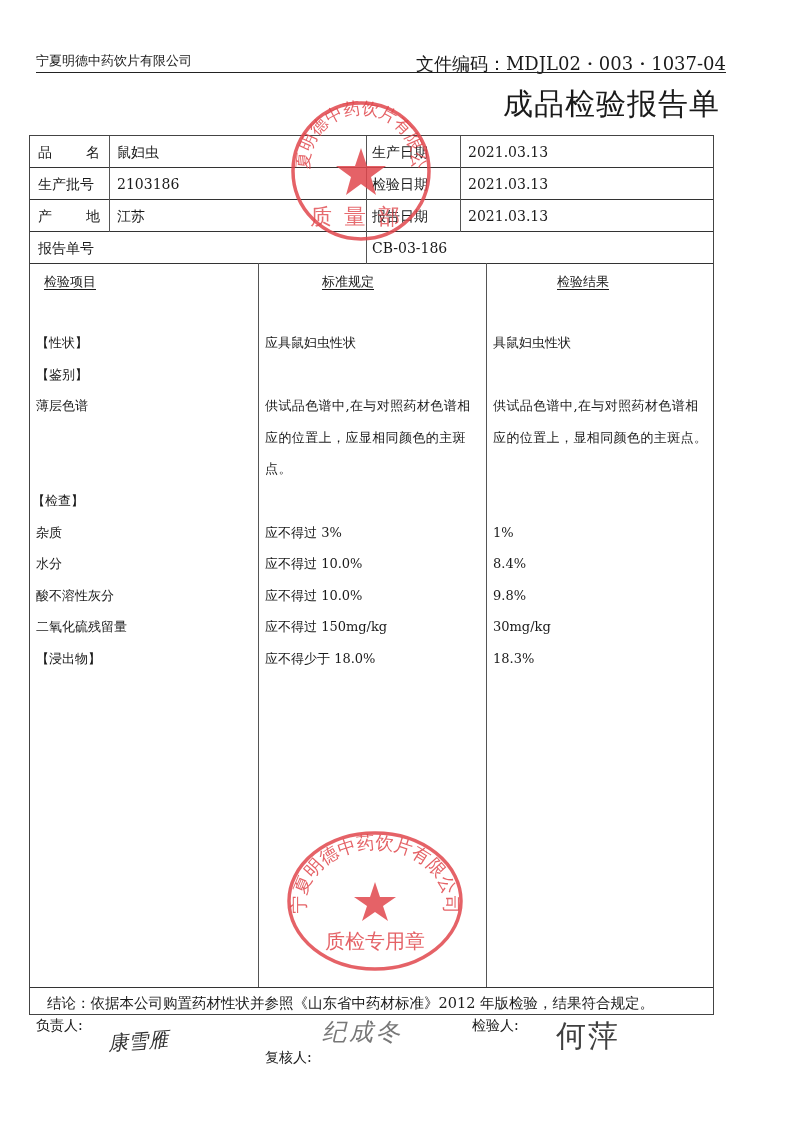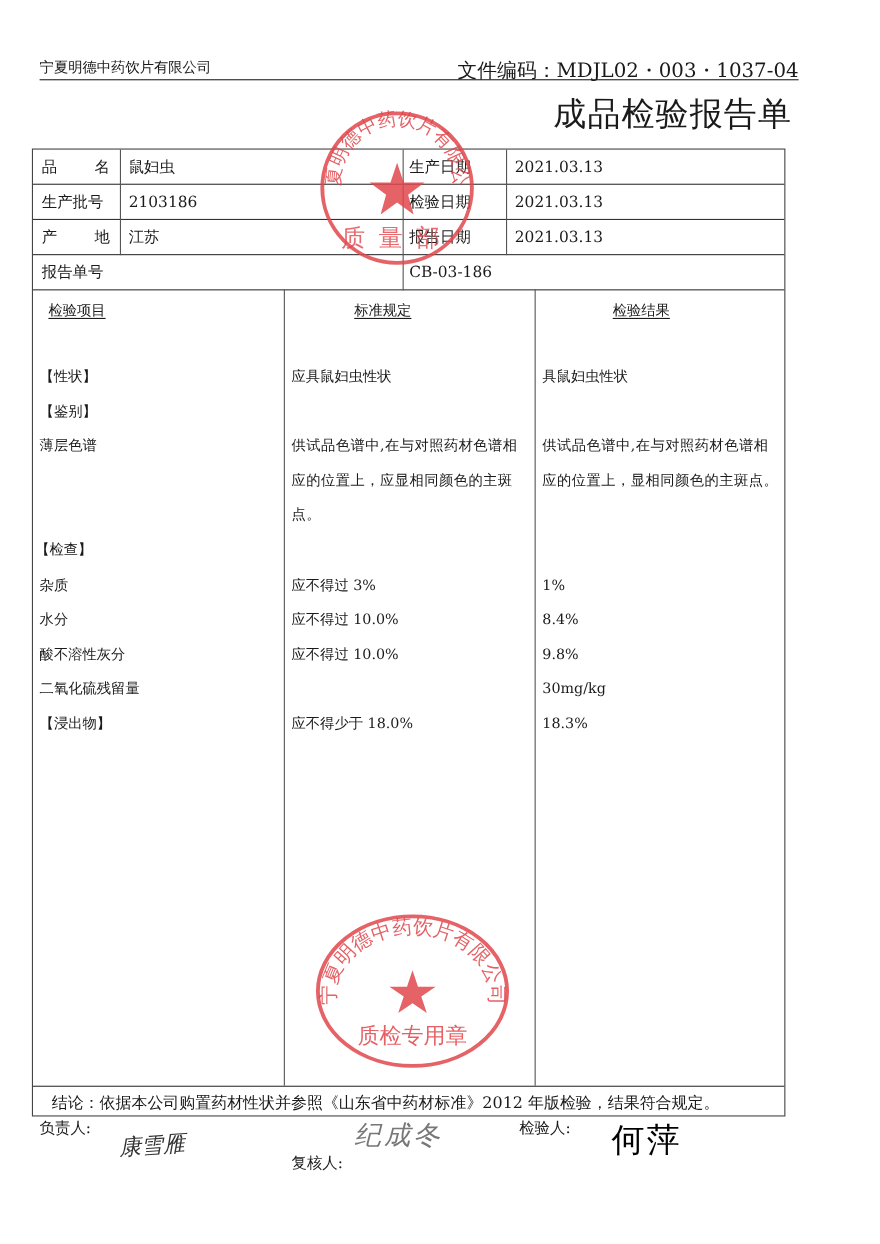--- a/index.html
+++ b/index.html
@@ -87,39 +87,40 @@
   <div class="bodytxt" style="left:6px;top:412px;">水分</div>
   <div class="bodytxt" style="left:6px;top:444px;">酸不溶性灰分</div>
   <div class="bodytxt" style="left:6px;top:475px;">二氧化硫残留量</div>
   <div class="bodytxt" style="left:6px;top:507px;">【浸出物】</div>
 
   <div class="bodytxt" style="left:235px;top:191px;">应具鼠妇虫性状</div>
   <div class="bodytxt multi" style="left:235px;top:254px;">供试品色谱中,在与对照药材色谱相应的位置上，应显相同颜色的主斑点。</div>
   <div class="bodytxt" style="left:235px;top:381px;">应不得过 3%</div>
   <div class="bodytxt" style="left:235px;top:412px;">应不得过 10.0%</div>
   <div class="bodytxt" style="left:235px;top:444px;">应不得过 10.0%</div>
+  <div class="bodytxt" style="left:235px;top:475px;">应不得过 150mg/kg</div>
   <div class="bodytxt" style="left:235px;top:507px;">应不得少于 18.0%</div>
 
   <div class="bodytxt" style="left:463px;top:191px;text-align:right;">具鼠妇虫性状</div>
   <div class="bodytxt multi" style="left:463px;top:254px;">供试品色谱中,在与对照药材色谱相应的位置上，显相同颜色的主斑点。</div>
   <div class="bodytxt" style="left:463px;top:381px;">1%</div>
   <div class="bodytxt" style="left:463px;top:412px;">8.4%</div>
   <div class="bodytxt" style="left:463px;top:444px;">9.8%</div>
   <div class="bodytxt" style="left:463px;top:475px;">30mg/kg</div>
   <div class="bodytxt" style="left:463px;top:507px;">18.3%</div>
 </div>
 
 <div class="concl" style="left:47px;top:989px;">结论：依据本公司购置药材性状并参照《山东省中药材标准》2012 年版检验，结果符合规定。</div>
 
 <div class="sig-label" style="left:36px;">负责人:</div>
 <div class="sign" style="left:108px;top:1028px;font-size:20px;transform:rotate(-4deg);font-style:italic;">康雪雁</div>
 <div class="sig-label" style="left:265px;margin-top:32px;">复核人:</div>
 <div class="sign" style="left:322px;top:1016px;font-size:24px;color:#777;font-style:italic;letter-spacing:3px;">纪成冬</div>
 <div class="sig-label" style="left:472px;">检验人:</div>
-<div class="sign" style="left:556px;top:1016px;font-size:30px;color:#000000;letter-spacing:2px;">何萍</div>
+<div class="sign" style="left:556px;top:1016px;font-size:30px;color:#404040;letter-spacing:2px;">何萍</div>
 
 <svg class="stamp" style="left:286px;top:96px;" width="150" height="150" viewBox="0 0 150 150">
   <defs>
     <path id="arcTop" d="M 24 80 A 52 52 0 1 1 126 80"></path>
   </defs>
   <circle cx="75" cy="75" r="68" fill="none" stroke="#e0474c" stroke-width="3.5" opacity="0.85"></circle>
   <text font-size="17" fill="#e0474c" opacity="0.85" font-family="DejaVu Sans, sans-serif">
     <textPath href="#arcTop" startOffset="50%" text-anchor="middle">宁夏明德中药饮片有限公司</textPath>
   </text>
   <polygon points="75,52 81,70 100,70 85,81 90,99 75,88 60,99 65,81 50,70 69,70" fill="#e0474c" opacity="0.85"></polygon>

